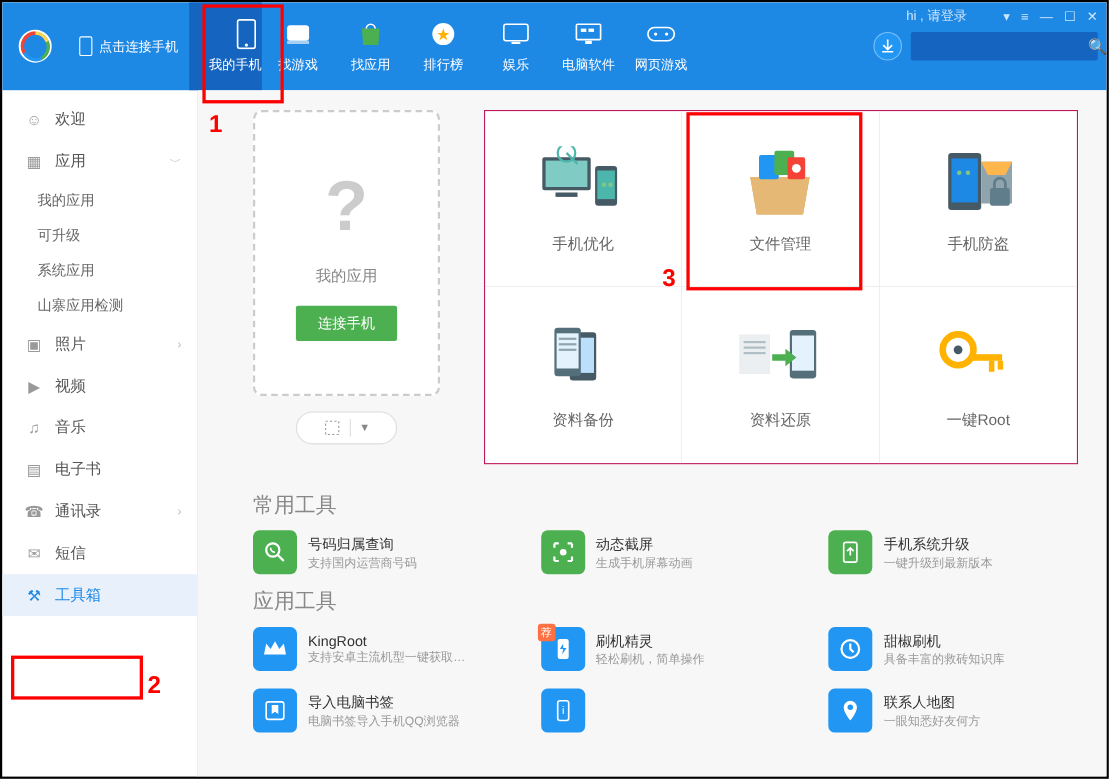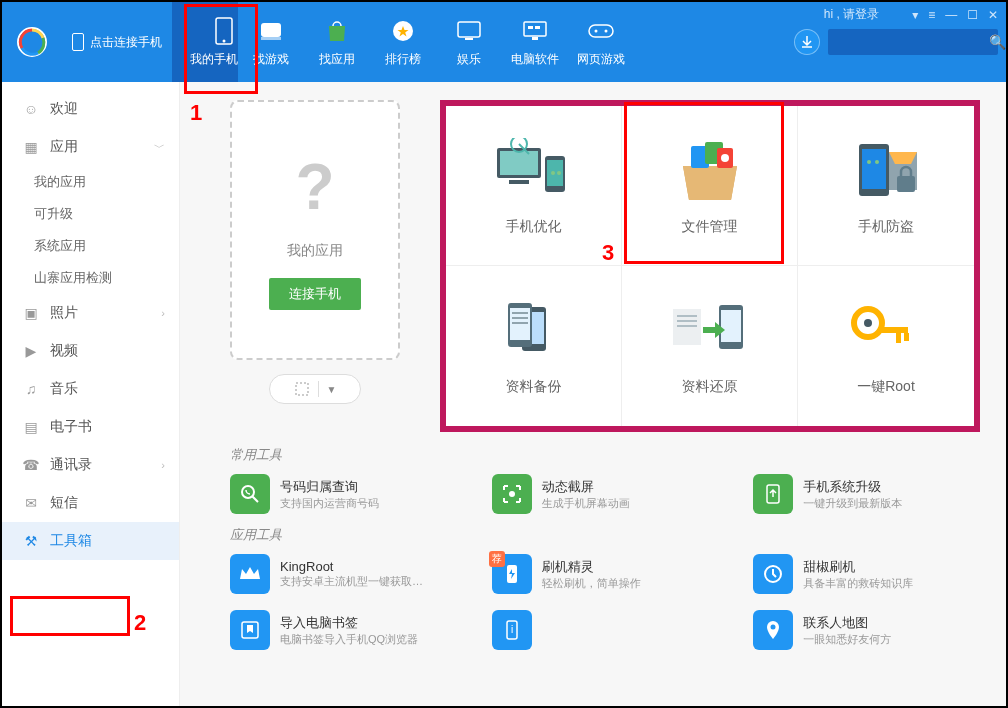--- a/index.html
+++ b/index.html
@@ -39,28 +39,28 @@
 
 .main { flex: 1; background: #f7f7f7; overflow-y: auto; position: relative; }
 .phone-panel { position: absolute; left: 50px; top: 18px; width: 170px; text-align: center; }
 .phone-card { width: 170px; height: 260px; border: 2px dashed #ccc; border-radius: 8px; background: #fff; display: flex; flex-direction: column; align-items: center; justify-content: center; gap: 18px; }
 .qmark { font-size: 64px; color: #ccc; font-weight: bold; }
 .nc-text { font-size: 14px; color: #888; }
 .conn-btn { background: #4caf50; color: #fff; border: none; padding: 7px 20px; font-size: 13px; border-radius: 2px; cursor: pointer; }
 .cap-btn { margin: 14px auto 0; width: 92px; height: 30px; border: 1px solid #ddd; border-radius: 15px; background: #fff; display: flex; align-items: center; justify-content: center; gap: 8px; color: #888; font-size: 13px; }
 .cap-btn .sep { width: 1px; height: 16px; background: #ddd; }
 
-.cards { position: absolute; left: 260px; top: 18px; width: 540px; display: grid; grid-template-columns: repeat(3,1fr); gap: 0; background: #fff; border: 6px solid #be185d; }
+.cards { position: absolute; left: 260px; top: 18px; width: 540px; display: grid; grid-template-columns: repeat(3,1fr); gap: 0; background: #fff; border: 1px solid #be185d; }
 .card { height: 160px; border-right: 1px solid #eee; border-bottom: 1px solid #eee; display: flex; flex-direction: column; align-items: center; justify-content: center; gap: 12px; cursor: pointer; position: relative; }
 .card:nth-child(3n) { border-right: none; }
 .card:nth-child(n+4) { border-bottom: none; }
 .card-icon { width: 90px; height: 70px; display: flex; align-items: center; justify-content: center; }
 .card-label { font-size: 14px; color: #666; }
 
-.section-title { font-size: 13px; color: #888; margin: 12px 0 10px 0; font-style: italic; }
+.section-title { font-size: 19px; color: #888; margin: 12px 0 10px 0; }
 .tool-rows { position: absolute; left: 50px; top: 352px; width: 760px; }
 .tool-grid { display: grid; grid-template-columns: repeat(3,1fr); gap: 16px 25px; margin-bottom: 12px; }
 .tool { display: flex; align-items: center; gap: 10px; cursor: pointer; }
 .tool-icon { width: 40px; height: 40px; border-radius: 6px; display: flex; align-items: center; justify-content: center; color: #fff; font-size: 20px; flex-shrink: 0; }
 .tool-text { display: flex; flex-direction: column; }
 .tool-title { font-size: 13px; color: #333; }
 .tool-sub { font-size: 11px; color: #999; }
 
 
 .hl { position: absolute; border: 3px solid #ff0000; pointer-events: none; z-index: 50; }

